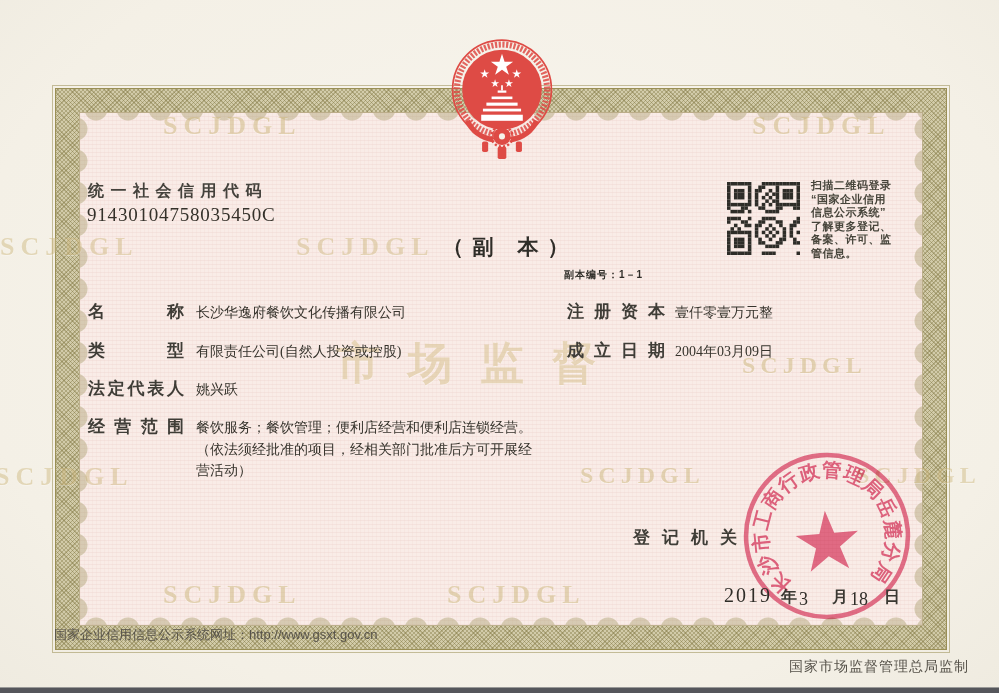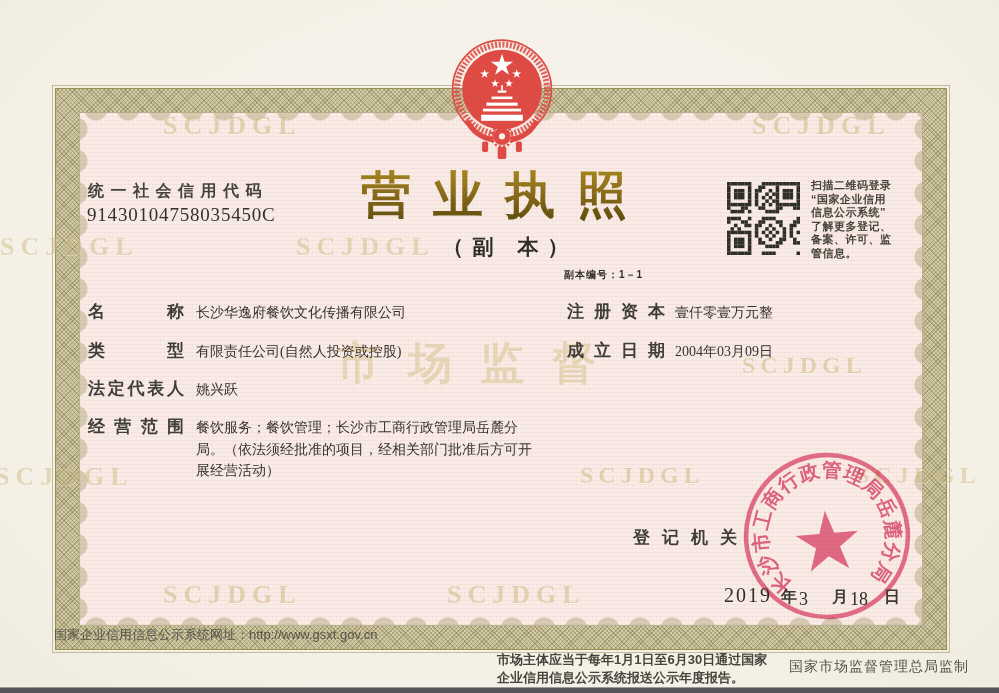--- a/index.html
+++ b/index.html
@@ -139,21 +139,20 @@
     <circle cx="60" cy="118" r="12" fill="none" stroke="#de4b45" stroke-width="3" stroke-dasharray="2.5 2.5"></circle>
     <circle cx="60" cy="118" r="10" fill="#de4b45"></circle>
     <circle cx="60" cy="118" r="3.5" fill="#f6f3ea"></circle>
     <rect x="55" y="130" width="10" height="14" rx="2" fill="#de4b45"></rect>
     <rect x="37" y="124" width="7" height="12" rx="2" fill="#de4b45"></rect>
     <rect x="76" y="124" width="7" height="12" rx="2" fill="#de4b45"></rect>
   </svg>
 
   <div class="credit-label">统一社会信用代码</div>
   <div class="credit-value">91430104758035450C</div>
-  <div class="title">营业执照</div>
   <div class="subtitle">（副 本）</div>
   <div class="copyno">副本编号：1－1</div>
   <div class="qr"><svg width="73" height="73" viewBox="0 0 73 73" fill="#2e2d28">
         <rect x="0.00" y="0.00" width="3.54" height="3.54"></rect>
         <rect x="3.48" y="0.00" width="3.54" height="3.54"></rect>
         <rect x="6.95" y="0.00" width="3.54" height="3.54"></rect>
         <rect x="10.43" y="0.00" width="3.54" height="3.54"></rect>
         <rect x="13.90" y="0.00" width="3.54" height="3.54"></rect>
         <rect x="17.38" y="0.00" width="3.54" height="3.54"></rect>
         <rect x="20.86" y="0.00" width="3.54" height="3.54"></rect>
@@ -366,21 +365,21 @@
   <div class="row row-l t1">
     <span class="lab">名称</span><span class="val">长沙华逸府餐饮文化传播有限公司</span>
   </div>
   <div class="row row-l t2">
     <span class="lab">类型</span><span class="val">有限责任公司(自然人投资或控股)</span>
   </div>
   <div class="row row-l t3">
     <span class="lab">法定代表人</span><span class="val">姚兴跃</span>
   </div>
   <div class="row row-l t4">
-    <span class="lab">经营范围</span><span class="val">餐饮服务；餐饮管理；长沙市工商行政管理局岳麓分局。（依法须经批准的项目，经相关部门批准后方可开展经营活动）</span>
+    <span class="lab">经营范围</span><span class="val">餐饮服务；餐饮管理；便利店经营和便利店连锁经营。（依法须经批准的项目，经相关部门批准后方可开展经营活动）</span>
   </div>
 
   <div class="row row-r t1">
     <span class="lab">注册资本</span><span class="val">壹仟零壹万元整</span>
   </div>
   <div class="row row-r t2">
     <span class="lab">成立日期</span><span class="val">2004年03月09日</span>
   </div>
 
   <div class="regorg">登记机关</div>
@@ -392,18 +391,17 @@
       <textPath href="#sealArc" startOffset="0" textLength="228" lengthAdjust="spacing">长沙市工商行政管理局岳麓分局</textPath>
     </text>
     <polygon fill="#e0557a" opacity="0.95" points="0,-26 5.9,-8.1 24.7,-8.1 9.5,3.1 15.3,21 0,10 -15.3,21 -9.5,3.1 -24.7,-8.1 -5.9,-8.1" transform="translate(68,74)"></polygon>
   </svg>
 
   <div class="dateline">
     <span class="dyear">2019</span><span class="dunit g1">年</span><span class="dnum g2">3</span><span class="dunit g3">月</span><span class="dnum g2">18</span><span class="dunit g4">日</span>
   </div>
 
   <div class="foot foot-left">国家企业信用信息公示系统网址：http://www.gsxt.gov.cn</div>
-  <div class="foot foot-mid">市场主体应当于每年1月1日至6月30日通过国家企业信用信息公示系统报送公示年度报告。</div>
   <div class="foot foot-right">国家市场监督管理总局监制</div>
 
   <div class="scan-bottom2"></div>
   <div class="scan-bottom"></div>
 </div>
 
 </body></html>

